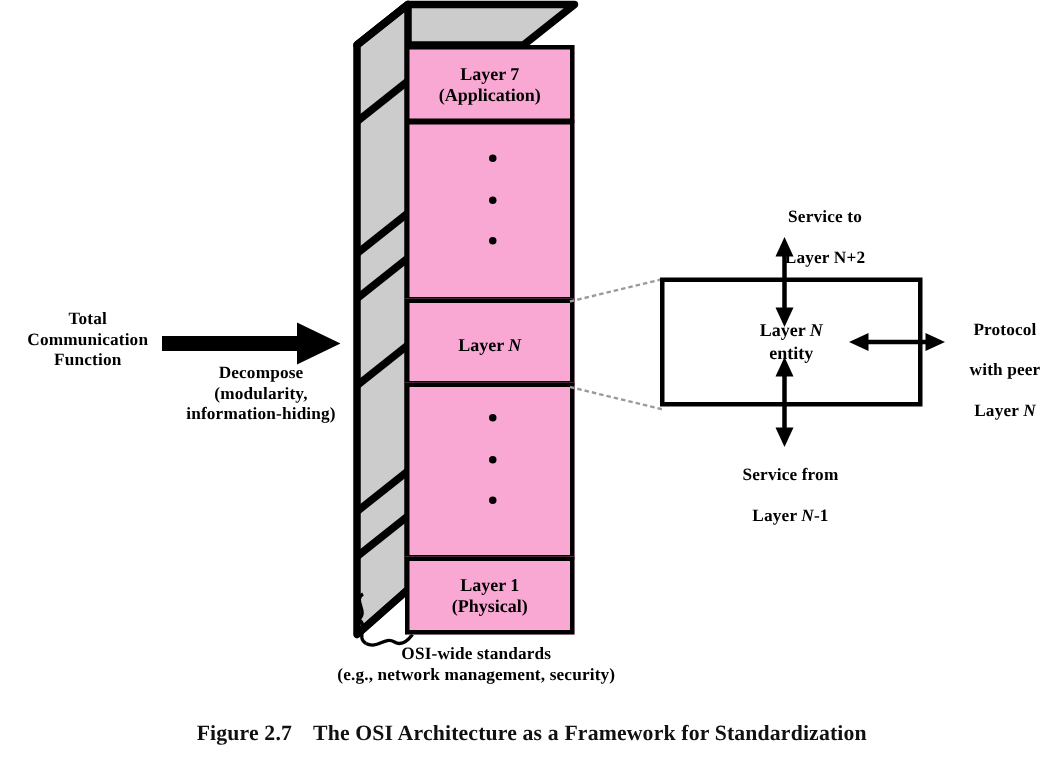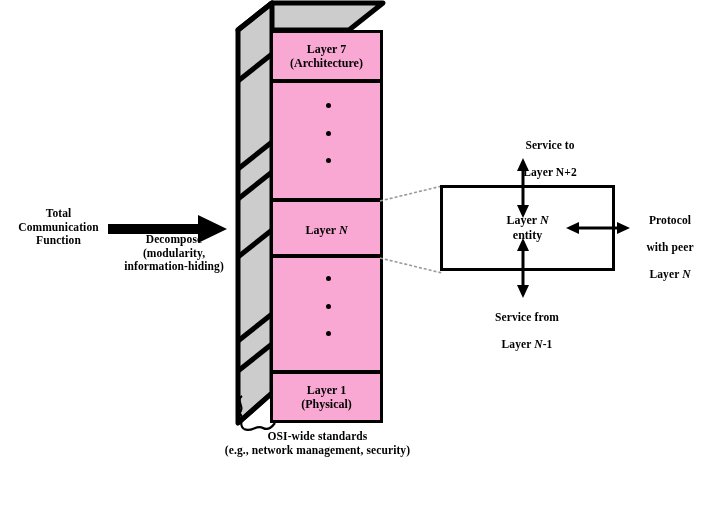--- a/index.html
+++ b/index.html
@@ -86,21 +86,21 @@
 <div id="root">
 
   <div class="abs lbl" id="total-function-label" style="left:6px; top:207px; width:105px;">Total
 Communication
 Function</div>
 
   <svg class="abs" id="decompose-arrow" style="left:105px; top:205px;" width="125" height="50">
     <polygon points="3,19 93,19 93,10 122,24 93,38 93,29 3,29" fill="#000000"></polygon>
   </svg>
 
-  <div class="abs lbl" id="decompose-label" style="left:110px; top:233px; width:128px;">Decompose
+  <div class="abs lbl" id="decompose-label" style="left:110px; top:243px; width:128px;">Decompose
 (modularity,
 information-hiding)</div>
 
   <div class="abs" id="stack">
 
     <svg width="160" height="436">
 
       <polygon points="6,30 40,3 151,3 151,3 117,30" fill="#cccccc" stroke="#000000" stroke-width="5" stroke-linejoin="round"></polygon>
 
       <polygon points="6,30 40,3 40,393 6,423" fill="#cccccc" stroke="#000000" stroke-width="5" stroke-linejoin="round"></polygon>
@@ -114,21 +114,21 @@
       <line x1="6" y1="371" x2="40" y2="344" stroke="#000000" stroke-width="5"></line>
       <line x1="6" y1="423" x2="40" y2="393" stroke="#000000" stroke-width="5"></line>
 
       <path d="M 10,396 C 3,400 14,408 7,413 C 14,417 5,425 12,429" fill="none" stroke="#000000" stroke-width="2.2"></path>
       <path d="M 12,429 C 20,433 24,424 31,428 C 36,431 40,427 43,423" fill="none" stroke="#000000" stroke-width="2.2"></path>
     </svg>
 
     <div class="layerbox" style="left:38px; top:30px; width:113px; height:52px;">
       <div class="layertext" style="top:9px;">
         <span>Layer 7</span><br>
-        <span>(Architecture)</span>
+        <span>(Application)</span>
       </div>
     </div>
 
     <div class="layerbox" style="left:38px; top:80px; width:113px; height:121px;">
       <div class="dotcol" style="left:53px; top:20px;">
         <div class="dot" style="left:0; top:0;"></div>
         <div class="dot" style="left:0; top:28px;"></div>
         <div class="dot" style="left:0; top:55px;"></div>
       </div>
     </div>
@@ -196,14 +196,17 @@
     <span>Service from</span><br>
     <span>Layer </span><span class="ital">N</span><span>-1</span>
   </div>
 
   <div class="abs lbl" id="protocol-label" style="left:633px; top:200px; width:74px; text-align:center;">
     <span>Protocol</span><br>
     <span>with peer</span><br>
     <span>Layer </span><span class="ital">N</span>
   </div>
 
+  <div class="abs" id="caption">
+    <span>Figure 2.7</span><span class="cap-gap"></span><span>The OSI Architecture as a Framework for Standardization</span>
+  </div>
 
 </div>
 
 </body></html>

